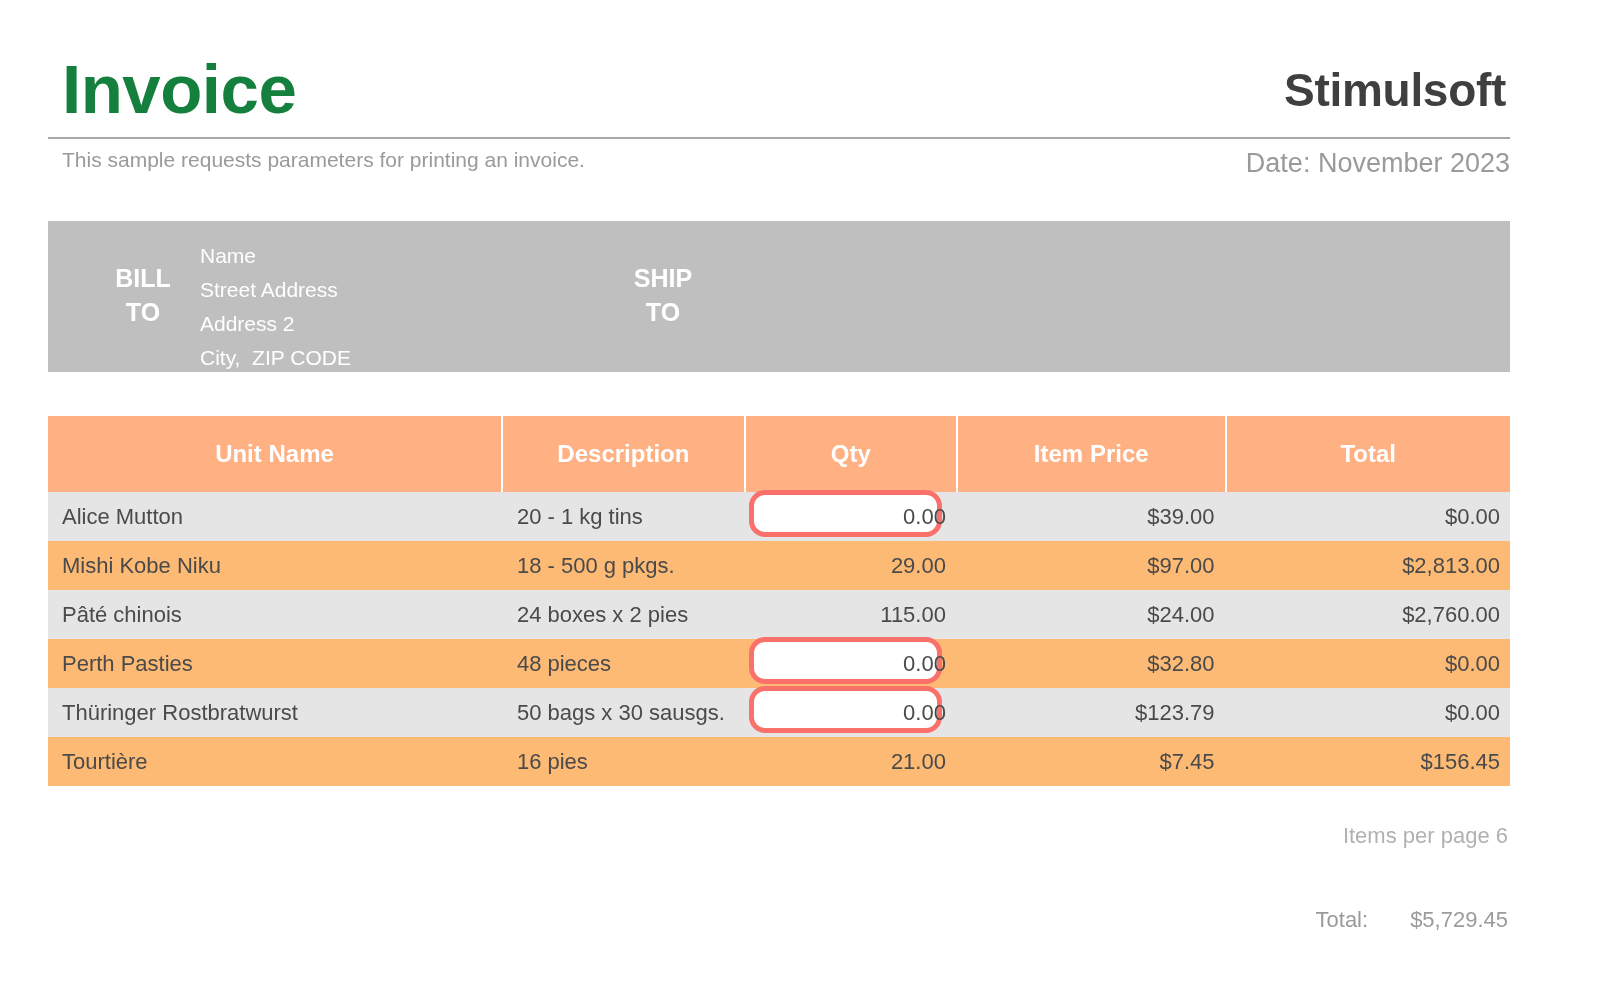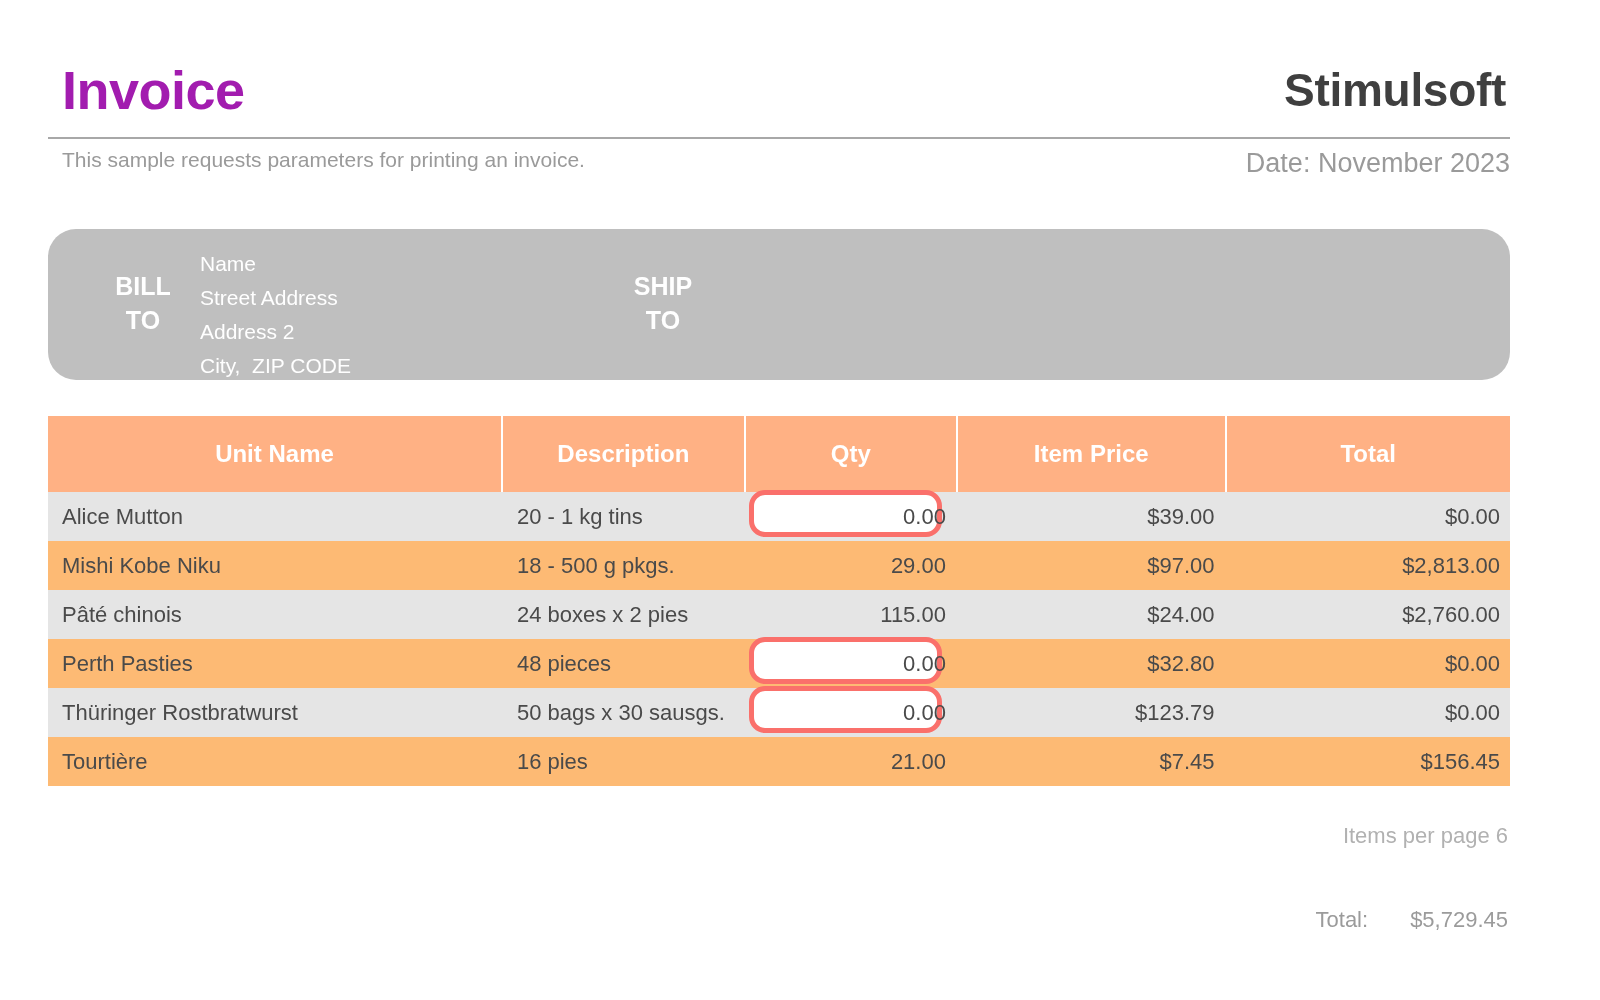--- a/index.html
+++ b/index.html
@@ -28,23 +28,23 @@
     position: absolute;
     left: 48px;
     top: 60px;
     width: 1462px;
     height: 78px;
   }
   .doc-title {
     position: absolute;
     left: 14px;
     top: 0;
-    font-size: 54px;
-    font-weight: bold;
-    color: #a21caf;
+    font-size: 69px;
+    font-weight: bold;
+    color: #15803d;
     letter-spacing: -0.5px;
     line-height: 60px;
   }
   .brand {
     position: absolute;
     right: 4px;
     top: 0;
     font-size: 46px;
     font-weight: bold;
     color: #3f3f3f;
@@ -72,25 +72,24 @@
     top: 148px;
     font-size: 27px;
     color: #9a9a9a;
     text-align: right;
   }
 
   
   .band {
     position: absolute;
     left: 48px;
-    top: 229px;
+    top: 221px;
     width: 1462px;
     height: 151px;
     background: #bfbfbf;
-    border-radius: 28px;
   }
   .bill-to {
     position: absolute;
     left: 40px;
     top: 40px;
     width: 110px;
     text-align: center;
     color: #ffffff;
     font-size: 25px;
     font-weight: bold;

